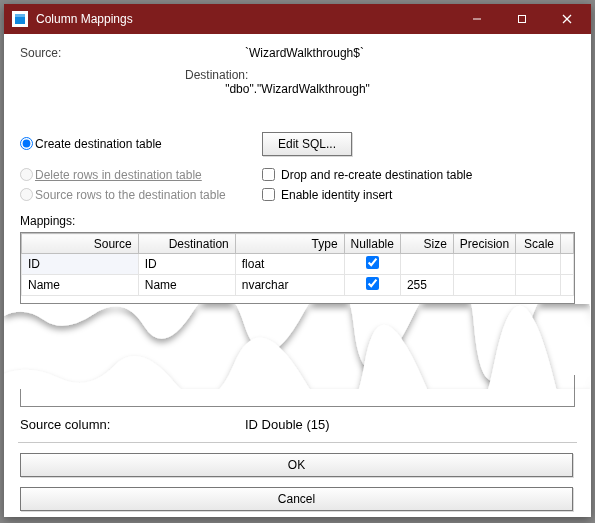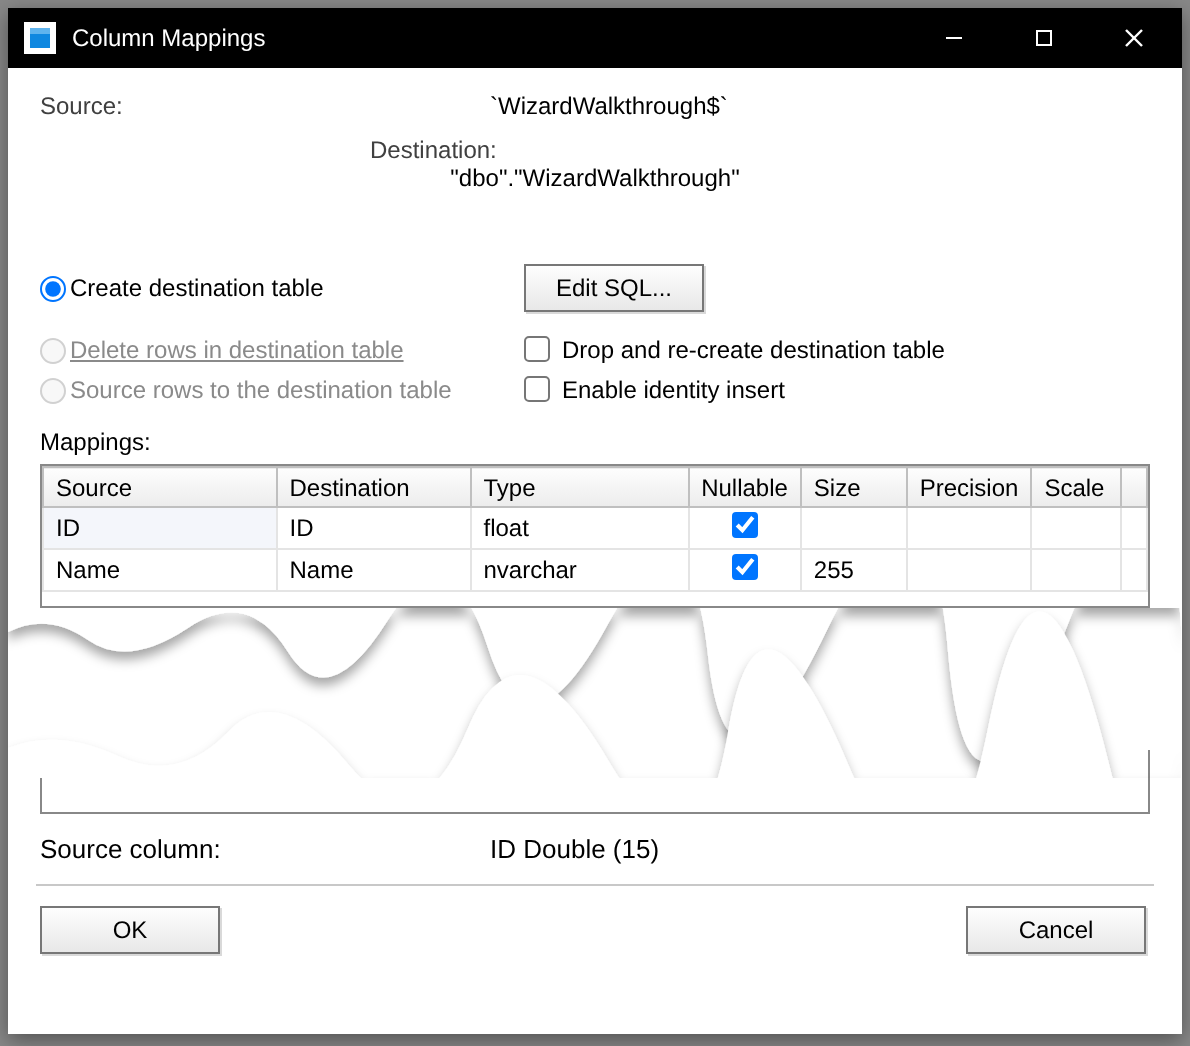--- a/index.html
+++ b/index.html
@@ -19,21 +19,21 @@
     top: 4px;
     width: 587px;
     height: 513px;
     background: #fff;
     box-shadow: 0 3px 10px rgba(0,0,0,0.4);
     display: flex;
     flex-direction: column;
   }
   .titlebar {
     height: 30px;
-    background: #000000;
+    background: #7f1d1d;
     color: #fff;
     display: flex;
     align-items: center;
     padding: 0 2px 0 8px;
   }
   .titlebar .app-icon {
     width: 16px; height: 16px;
     background: #fff;
     margin-right: 8px;
     display: flex; align-items: center; justify-content: center;
@@ -48,21 +48,21 @@
   .content {
     padding: 12px 16px 8px 16px;
     flex: 1;
     display: flex;
     flex-direction: column;
     position: relative;
   }
   .row { display: flex; align-items: center; margin-bottom: 8px; }
   .row .lab { width: 225px; color: #404040; }
   .row .val { }
-  .radio-row { display: flex; align-items: center; margin-bottom: 10px; }
+  .radio-row { display: flex; align-items: flex-start; margin-bottom: 10px; }
   .radio-row input[type=radio] { margin: 0 2px 0 0; }
   .disabled { color: #8a8a8a; }
   .btn {
     min-width: 90px;
     height: 24px;
     padding: 0 14px;
     border: 1px solid #777;
     background: linear-gradient(#fefefe, #e8e8e8);
     font-family: inherit;
     font-size: 12px;
@@ -81,21 +81,21 @@
     overflow: hidden;
   }
   table.mappings {
     border-collapse: collapse;
     width: 100%;
     font-size: 12px;
   }
   table.mappings th {
     background: linear-gradient(#fdfdfd, #ececec);
     border: 1px solid #bfbfbf;
-    text-align: left;
+    text-align: right;
     font-weight: normal;
     padding: 2px 6px;
     height: 20px;
   }
   table.mappings td {
     border: 1px solid #e4e4e4;
     padding: 2px 6px;
     height: 20px;
     background: #fff;
   }
@@ -123,20 +123,21 @@
   .hr {
     border: none;
     border-top: 1px solid #c8c8c8;
     margin: 10px -2px 8px -2px;
   }
   .buttons {
     display: flex;
     justify-content: space-between;
     gap: 10px;
     padding: 2px 2px 6px 0;
+    flex-direction: column;
   }
   input[type=checkbox].tbl { margin: 0; }
 </style>
 </head>
 <body>
 
 <div class="window">
   <div class="titlebar">
     <span class="app-icon">
       <svg viewBox="0 0 12 12">

